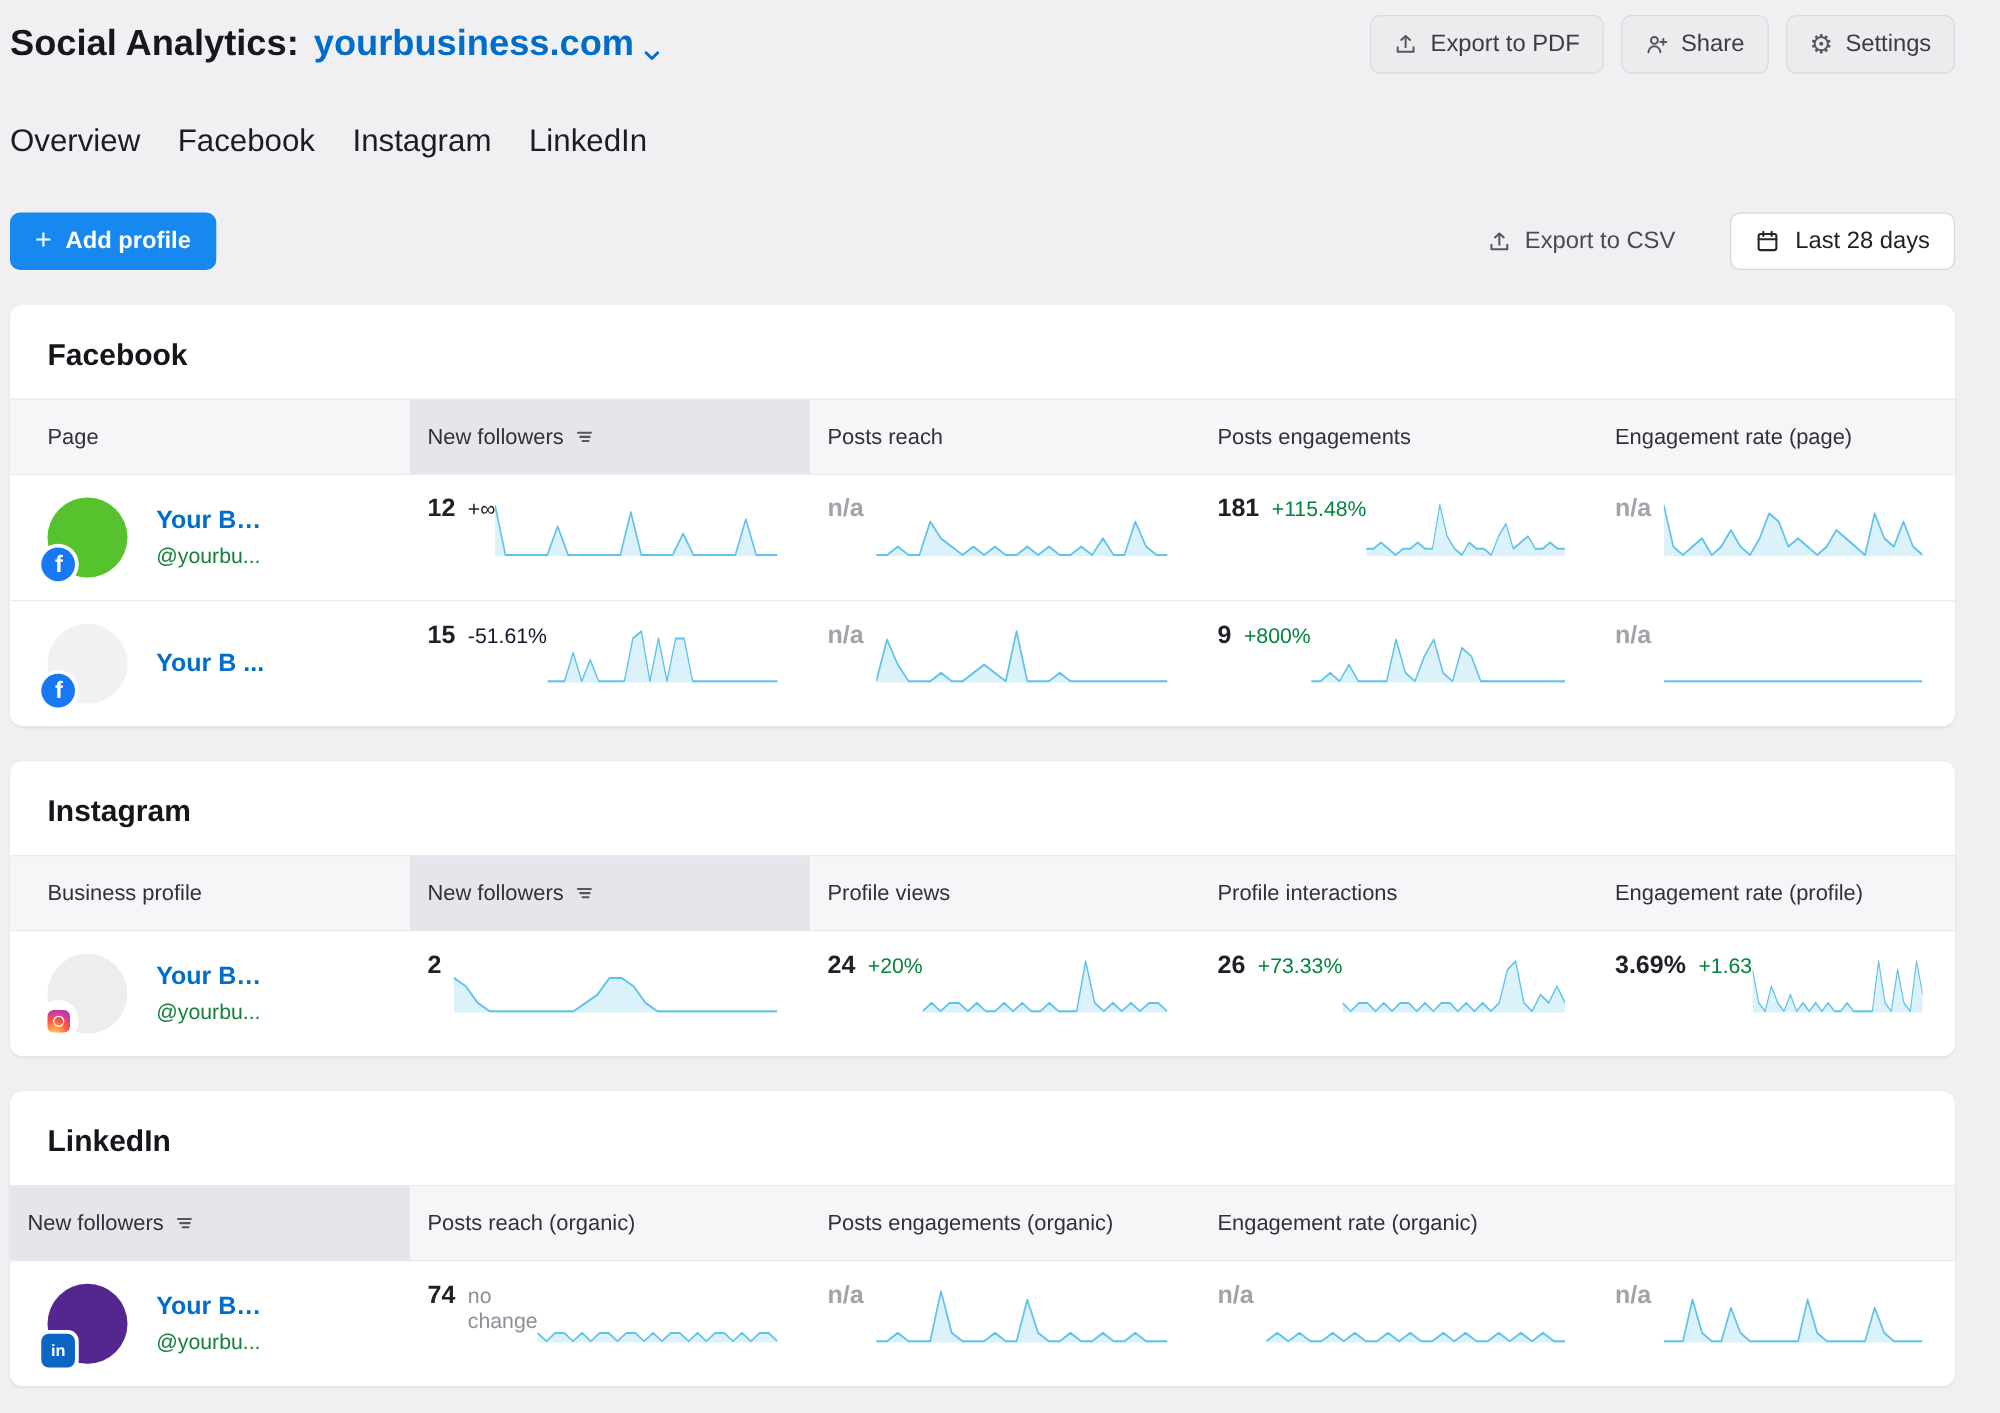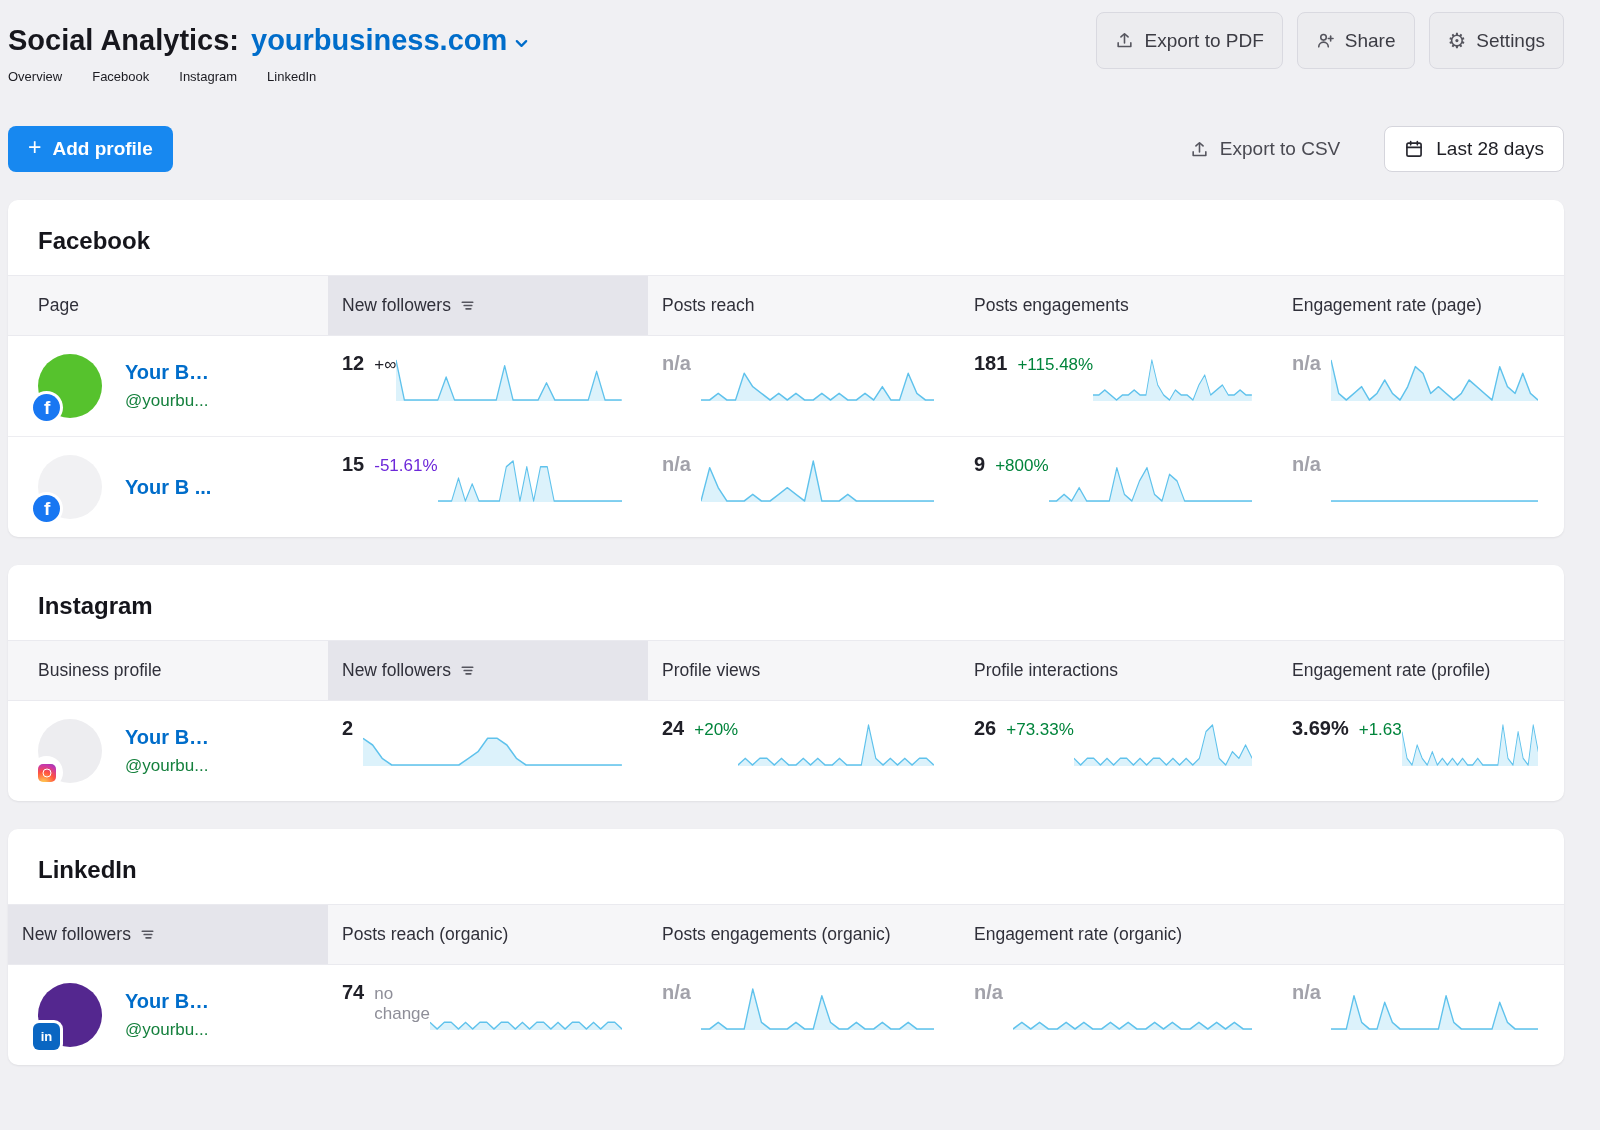--- a/index.html
+++ b/index.html
@@ -3,29 +3,29 @@
 <meta charset="utf-8">
 <style>
   *{margin:0;padding:0;box-sizing:border-box}
   html,body{width:1600px;height:1130px;overflow:hidden}
   body{background:#f0f0f3;font-family:"Liberation Sans",sans-serif;color:#1e1e24}
   .page{padding:0 36px 20px 8px}
 
   
   .topbar{display:flex;justify-content:space-between;align-items:center;padding-top:12px}
   .title{font-size:29px;font-weight:700;color:#17171d;display:flex;align-items:center;gap:12px;white-space:nowrap}
-  .domain-btn{display:inline-flex;align-items:center;gap:7px;background:none;border:none;font-family:inherit;color:#006dca;cursor:pointer;font-weight:700;font-size:29px}
+  .domain-btn{display:inline-flex;align-items:flex-end;gap:7px;background:none;border:none;font-family:inherit;color:#006dca;cursor:pointer;font-weight:700;font-size:29px}
   .chev{width:15px;height:15px;margin-top:5px}
   .top-actions{display:flex;gap:14px}
-  .gbtn{display:inline-flex;align-items:center;gap:10px;height:57px;padding:0 18px;background:#ececef;border:1px solid #d9d9e0;border-radius:8px;font-size:19px;color:#3c3c44;cursor:pointer;font-family:inherit}
+  .gbtn{display:inline-flex;align-items:center;gap:10px;height:47px;padding:0 18px;background:#ececef;border:1px solid #d9d9e0;border-radius:8px;font-size:19px;color:#3c3c44;cursor:pointer;font-family:inherit}
   .gbtn svg{width:19px;height:19px}
   .gear{font-size:21px;line-height:1;color:#55555e}
 
   
-  .tabs{display:flex;gap:30px;font-size:13px}
+  .tabs{display:flex;gap:30px;margin-top:40px;font-size:25px}
   .tab{cursor:pointer;color:#1c1c22}
 
   
   .toolbar{display:flex;justify-content:space-between;align-items:center;margin-top:42px}
   .add-btn{display:inline-flex;align-items:center;gap:11px;height:46px;padding:0 20px;background:#1788f0;color:#fff;border:none;border-radius:8px;font-size:19px;font-weight:700;cursor:pointer;font-family:inherit}
   .plus{font-size:23px;font-weight:400;margin-top:-3px}
   .toolbar-right{display:flex;gap:44px}
   .csv-btn{display:inline-flex;align-items:center;gap:11px;background:none;border:none;font-size:19px;color:#4a4a52;cursor:pointer;font-family:inherit}
   .csv-btn svg{width:19px;height:19px}
   .date-btn{display:inline-flex;align-items:center;gap:12px;height:46px;padding:12px 19px;background:#fff;border:1px solid #d5d5dc;border-radius:8px;font-size:19px;color:#1e1e24;cursor:pointer;font-family:inherit}
@@ -48,21 +48,21 @@
   .phandle{font-size:17px;color:#15803d;margin-top:7px}
 
   .mcell{padding:16px 26px 8px 14px;display:flex;flex-direction:row;min-height:100px}
   .mline{display:flex;align-items:baseline;gap:10px;min-height:25px}
   .mval{font-size:20px;font-weight:700}
   .mdelta{font-size:17px}
   .spark{height:46px;margin-top:4px}
   .spark svg{display:block;width:100%;height:100%}
 
   [data-tone="pos"]{color:#00843b}
-  [data-tone="neg"]{color:#6d28d9}
+  [data-tone="neg"]{color:#0f172a}
   [data-tone="neutral"]{color:#8e8e98}
   [data-tone="dark"]{color:#202028}
   [data-tone="na"]{color:#a2a2aa}
 
   
   .badge{position:absolute;left:-5px;bottom:-3px;width:27px;height:27px;box-shadow:0 0 0 3px #fff;display:block}
   .badge[data-badge="facebook"]{background:#1877f2;border-radius:50%}
   .badge[data-badge="facebook"]::after{content:"f";position:absolute;left:50%;top:50%;transform:translate(-40%,-48%);color:#fff;font-size:19px;font-weight:700}
   .badge[data-badge="instagram"]{background:#fff;border-radius:50%}
   .badge[data-badge="instagram"]::before{content:"";position:absolute;left:50%;top:50%;transform:translate(-50%,-50%);width:18px;height:18px;border-radius:5px;background:radial-gradient(circle at 30% 110%,#ffdd55,#ff543e 50%,#c837ab 80%,#8a3ab9)}

